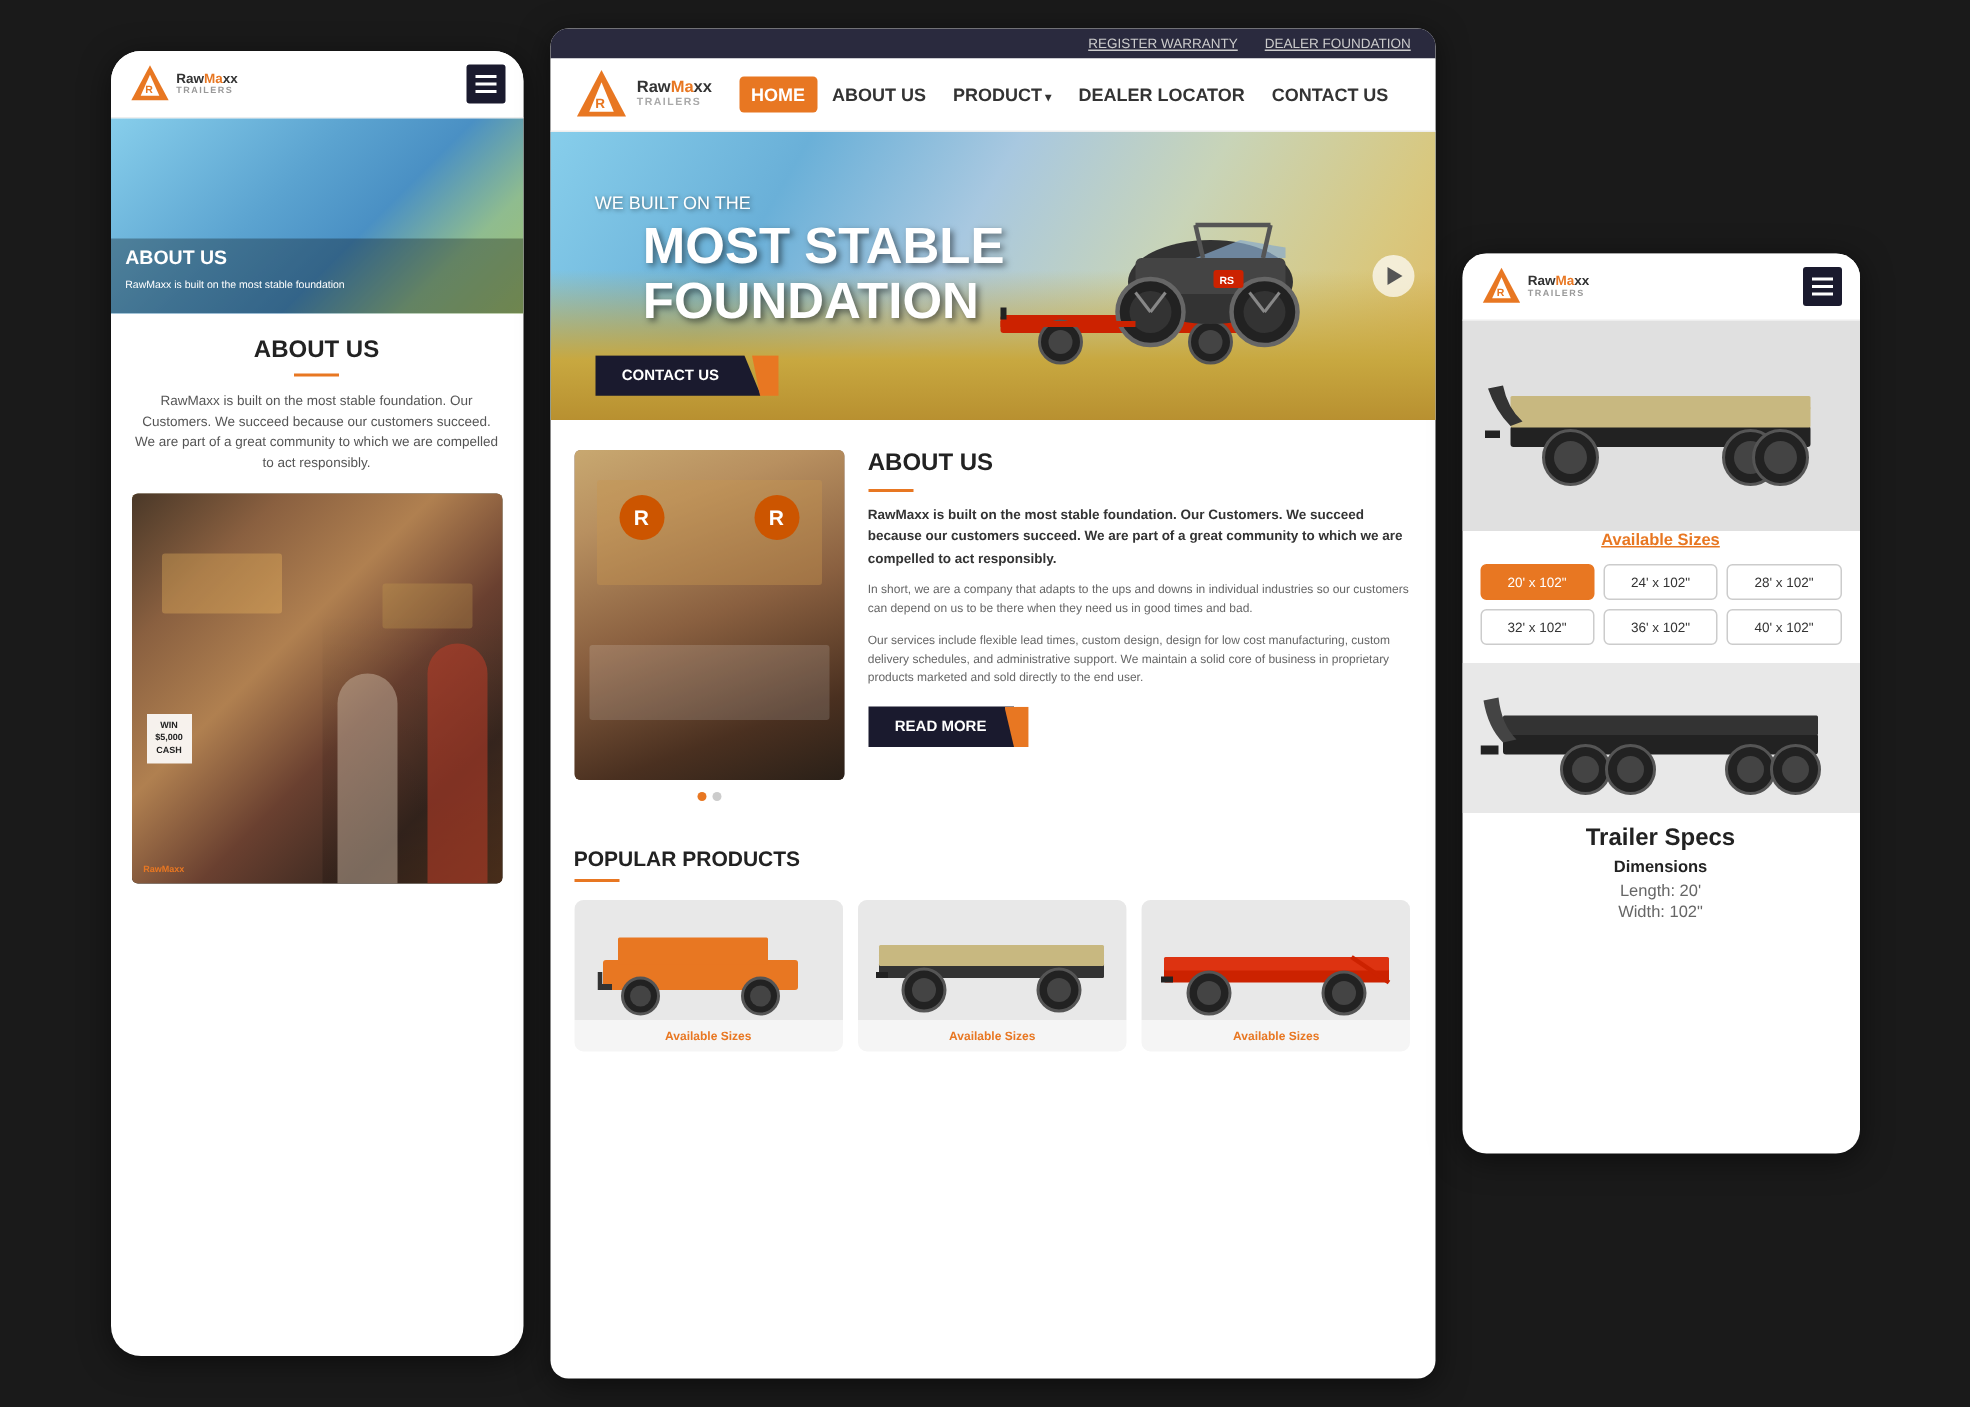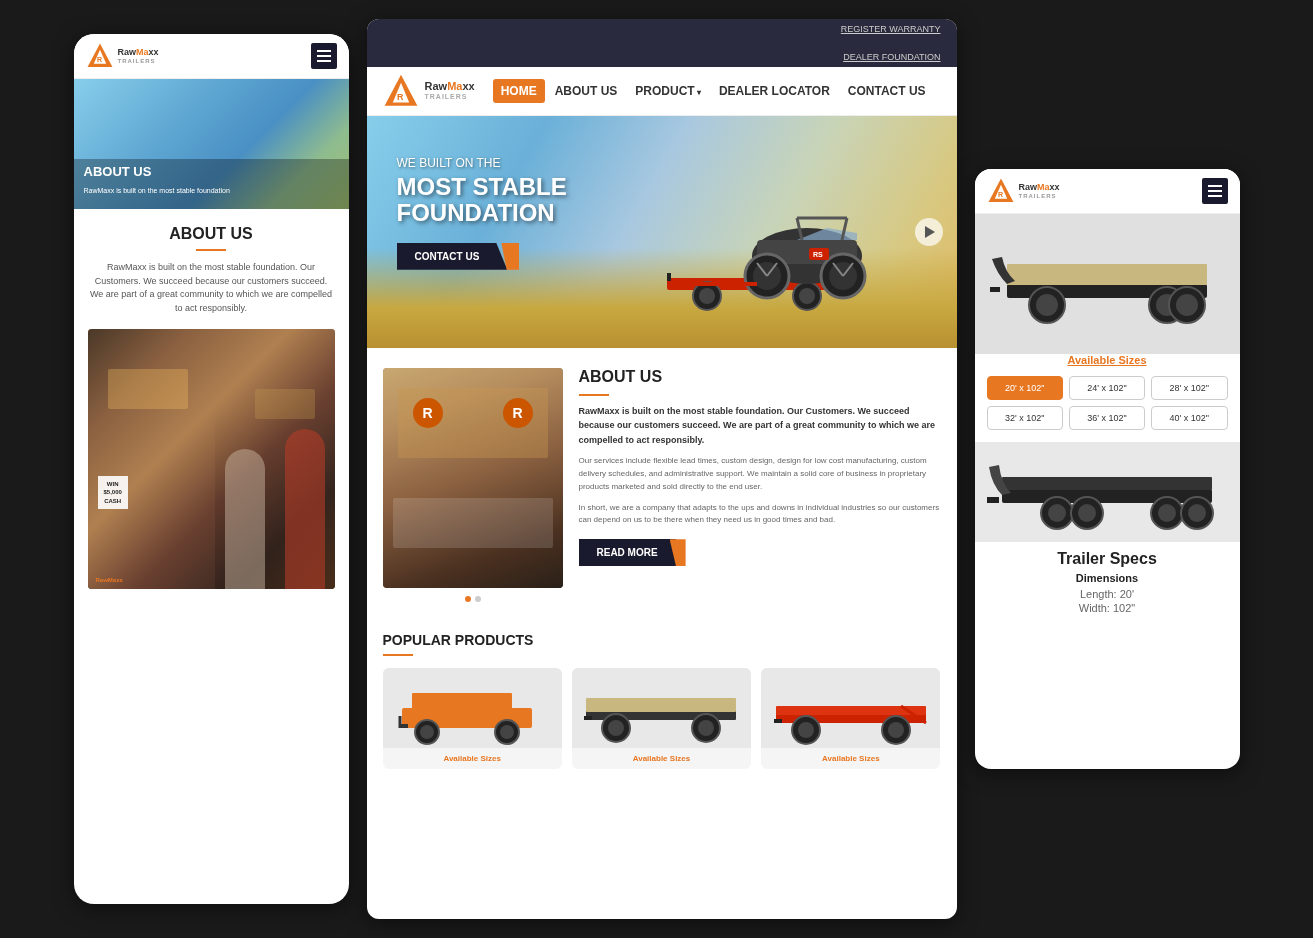--- a/index.html
+++ b/index.html
@@ -164,24 +164,23 @@
       overflow: hidden;
       box-shadow: 0 4px 20px rgba(0,0,0,0.5);
       flex-shrink: 0;
       display: flex;
       flex-direction: column;
     }
     .top-bar {
       background: #2a2a3e;
       display: flex;
       justify-content: flex-end;
-      align-items: flex-end;
+      align-items: center;
       padding: 5px 16px;
       gap: 18px;
-      flex-direction: column;
     }
     .top-bar a {
       color: #ccc;
       font-size: 9px;
       text-decoration: underline;
       cursor: pointer;
     }
     .nav-bar {
       background: #fff;
       display: flex;
@@ -225,21 +224,21 @@
       color: #fff;
       border-radius: 3px;
     }
     .nav-item.has-dropdown::after {
       content: ' ▾';
       font-size: 8px;
     }
     
     .hero-section {
       width: 100%;
-      height: 232px;
+      height: 192px;
       background: linear-gradient(135deg, #87CEEB 0%, #6ab0d8 30%, #a8c8e0 50%, #c8d8b0 70%, #d8c890 90%);
       position: relative;
       overflow: hidden;
       flex-shrink: 0;
     }
     .hero-sand {
       position: absolute;
       bottom: 0;
       left: 0;
       right: 0;
@@ -251,26 +250,27 @@
       top: 40px;
       left: 30px;
     }
     .hero-subtitle {
       font-size: 12px;
       color: #fff;
       text-shadow: 1px 1px 3px rgba(0,0,0,0.5);
       margin-bottom: 4px;
     }
     .hero-title {
-      font-size: 24px;
+      font-size: 34px;
       font-weight: 900;
       color: #fff;
       text-shadow: 2px 2px 4px rgba(0,0,0,0.5);
       line-height: 1.1;
       margin-bottom: 16px;
+      margin-left: 32px;
     }
     .hero-btn {
       background: #1a1a2e;
       color: #fff;
       padding: 8px 18px;
       font-size: 10px;
       font-weight: bold;
       border: none;
       cursor: pointer;
       position: relative;
@@ -714,22 +714,22 @@
       </div>
       <div class="about-img-dots">
         <div class="dot active"></div>
         <div class="dot"></div>
       </div>
     </div>
     <div class="about-text-col">
       <div class="about-title">ABOUT US</div>
       <div class="about-underline"></div>
       <div class="about-bold-text">RawMaxx is built on the most stable foundation. Our Customers. We succeed because our customers succeed. We are part of a great community to which we are compelled to act responsibly.</div>
+      <div class="about-normal-text">In short, we are a company that adapts to the ups and downs in individual industries so our customers can depend on us to be there when they need us in good times and bad.</div>
       <div class="about-normal-text">Our services include flexible lead times, custom design, design for low cost manufacturing, custom delivery schedules, and administrative support. We maintain a solid core of business in proprietary products marketed and sold directly to the end user.</div>
-      <div class="about-normal-text">In short, we are a company that adapts to the ups and downs in individual industries so our customers can depend on us to be there when they need us in good times and bad.</div>
       <div style="position:relative;display:inline-block;margin-top:4px;">
         <button class="read-more-btn">READ MORE</button>
       </div>
     </div>
   </div>
 
   <div class="popular-section">
     <div class="popular-title">POPULAR PRODUCTS</div>
     <div class="popular-underline"></div>
     <div class="products-grid">

